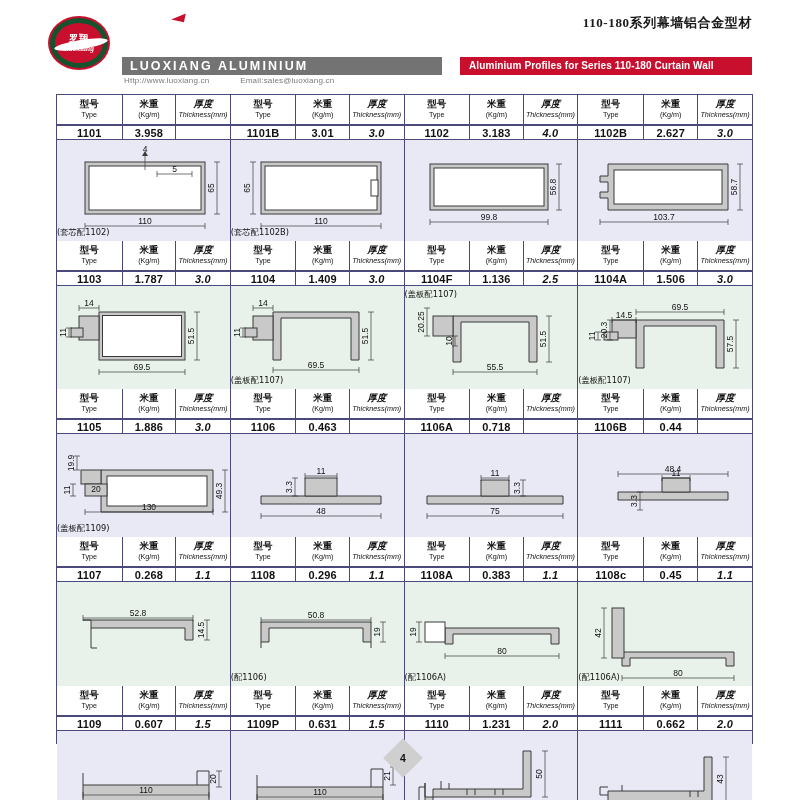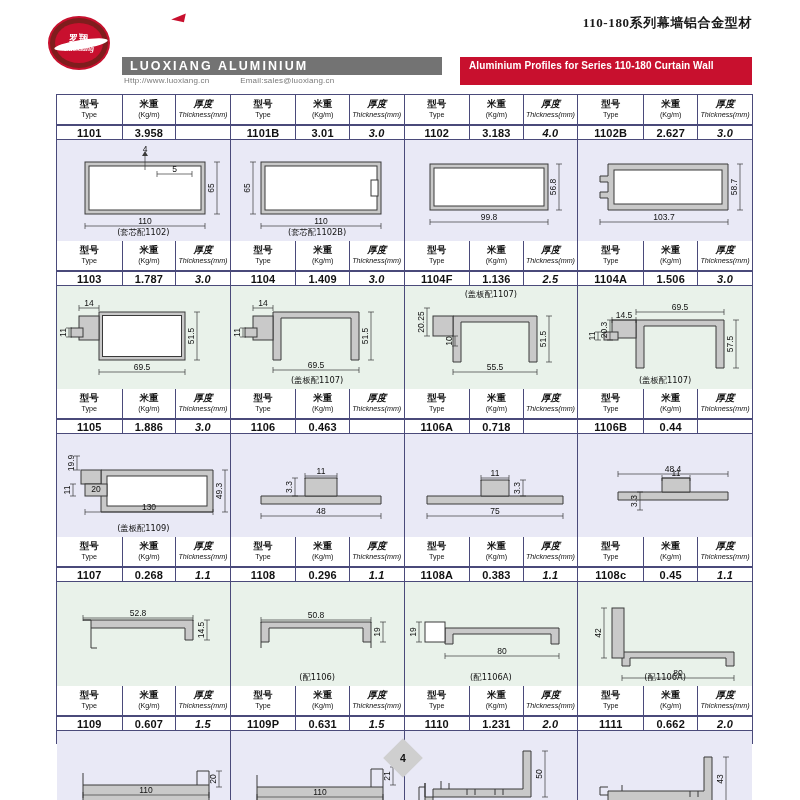--- a/index.html
+++ b/index.html
@@ -12,21 +12,21 @@
     overflow:hidden;
   }
 
   
   .header { position:relative; width:800px; height:84px; }
 
   .logo-wrap { position:absolute; left:48px; top:16px; width:62px; height:54px; }
   .logo-oval {
     position:absolute; left:0; top:0; width:62px; height:54px;
     border:2.2px solid #c8102e; border-radius:50%;
-    background:#7f1d1d;
+    background:#14532d;
   }
   .logo-inner {
     position:absolute; left:5px; top:5px; right:5px; bottom:5px;
     border-radius:50%; background:#c8102e;
     display:flex; flex-direction:column; align-items:center; justify-content:center;
   }
   .logo-cn { color:#fff; font-size:9px; font-weight:bold; letter-spacing:1px; line-height:1; }
   .logo-en { color:#fff; font-size:7.5px; font-style:italic; font-weight:bold; line-height:1; margin-top:2px;
              font-family:"Liberation Serif",serif; }
   .logo-swoosh {
@@ -50,21 +50,21 @@
     position:absolute; left:122px; top:57px; width:320px; height:18px;
     background:#737373;
   }
   .bar-left span {
     position:absolute; left:8px; top:2px;
     color:#fff; font-size:12.5px; font-weight:bold; letter-spacing:2.1px;
     font-family:"Liberation Sans",sans-serif;
   }
 
   .bar-right {
-    position:absolute; left:460px; top:57px; width:292px; height:28px;
+    position:absolute; left:460px; top:57px; width:292px; height:18px;
     background:#c8102e;
   }
   .bar-right span {
     position:absolute; left:9px; top:3px;
     color:#fff; font-size:10px; font-weight:bold; letter-spacing:.1px;
   }
 
   .title-cn {
     position:absolute; right:48px; top:14px;
     font-size:13px; font-weight:bold; color:#1a1a1a; letter-spacing:.6px;
@@ -119,21 +119,21 @@
   .draw-band .q { position:relative; }
   .dcell {
     position:relative; width:100%; height:100%;
     overflow:hidden;
   }
   .tint-a { background:#e9e9f6; }
   .tint-b { background:#e9f2ea; }
 
   .note {
     position:absolute; left:0; right:0; bottom:3px;
-    text-align:center; font-size:8.3px; color:#111;
+    font-size:8.3px; color:#111;
     font-family:"DejaVu Sans","Liberation Sans",sans-serif;
   }
   .note.top { top:3px; bottom:auto; }
 
   svg { display:block; }
   .dwg { position:absolute; left:0; top:0; }
 
   
   .pagebox {
     position:absolute; left:385px; top:740px;

